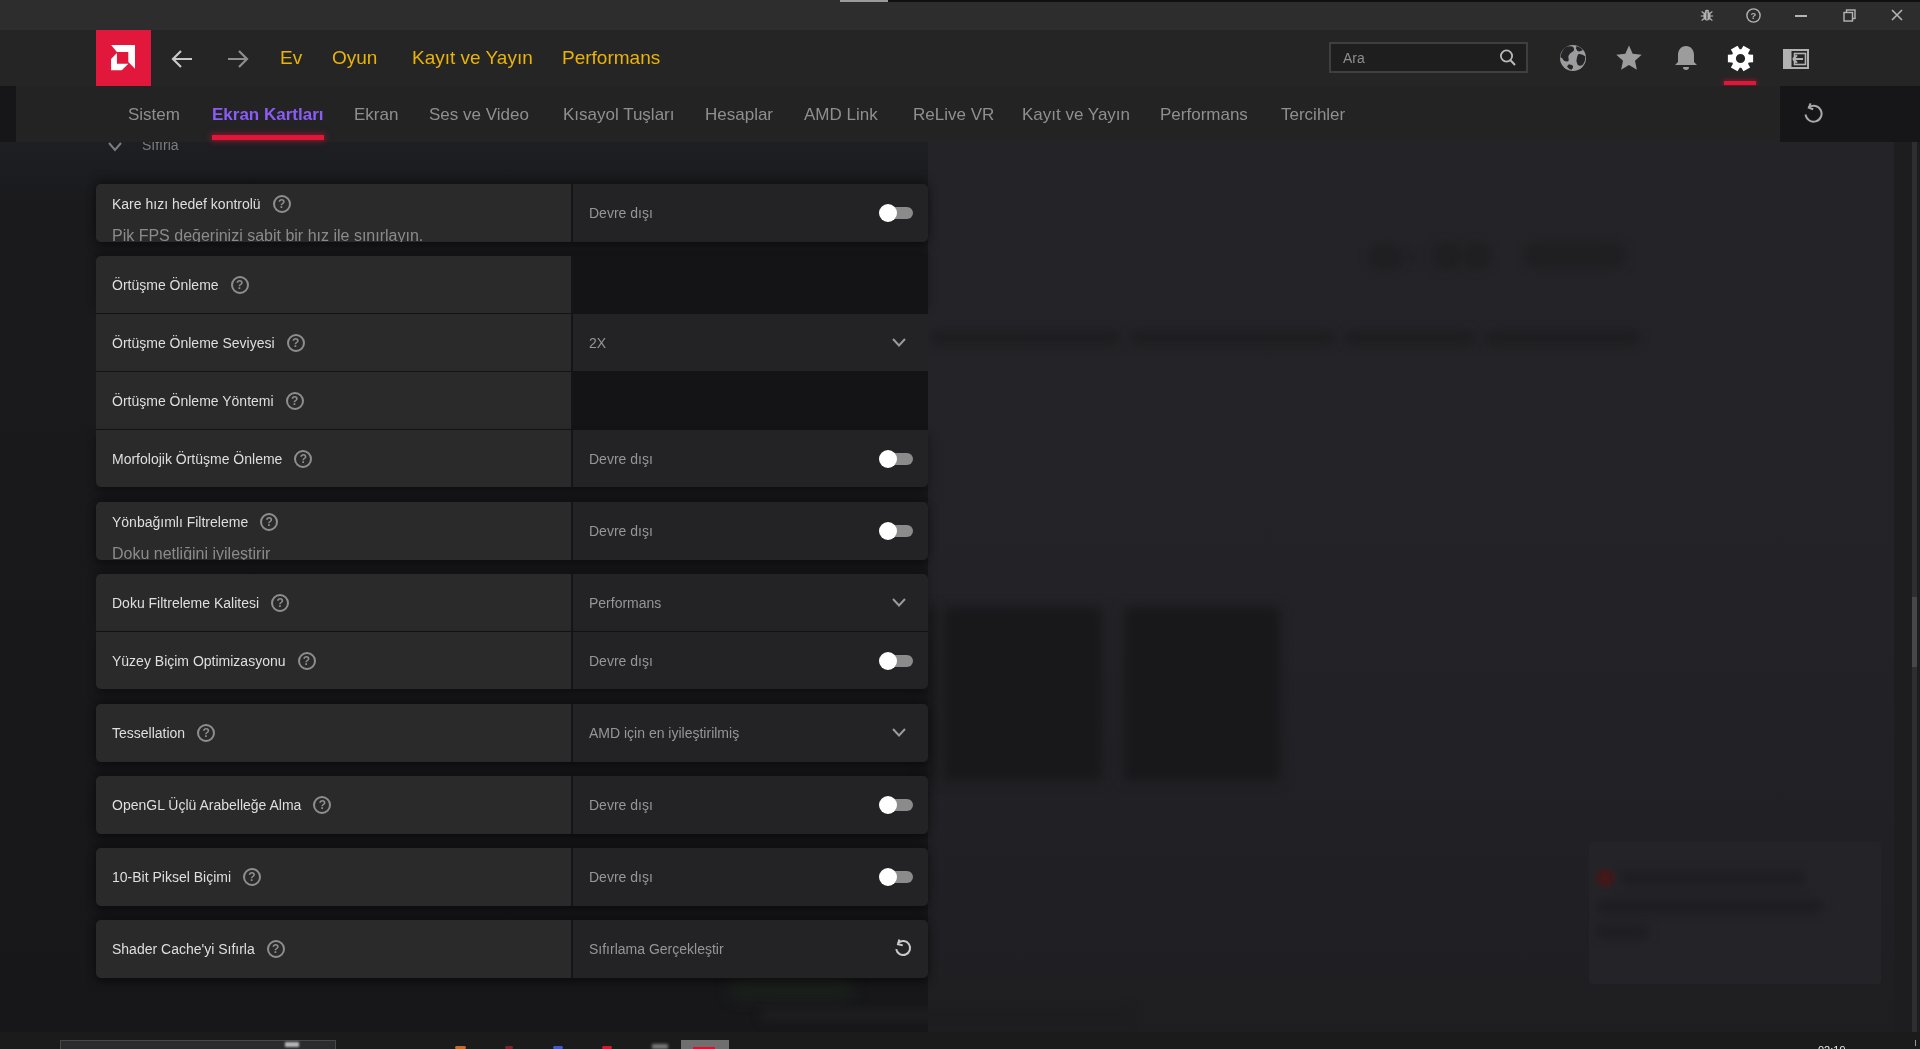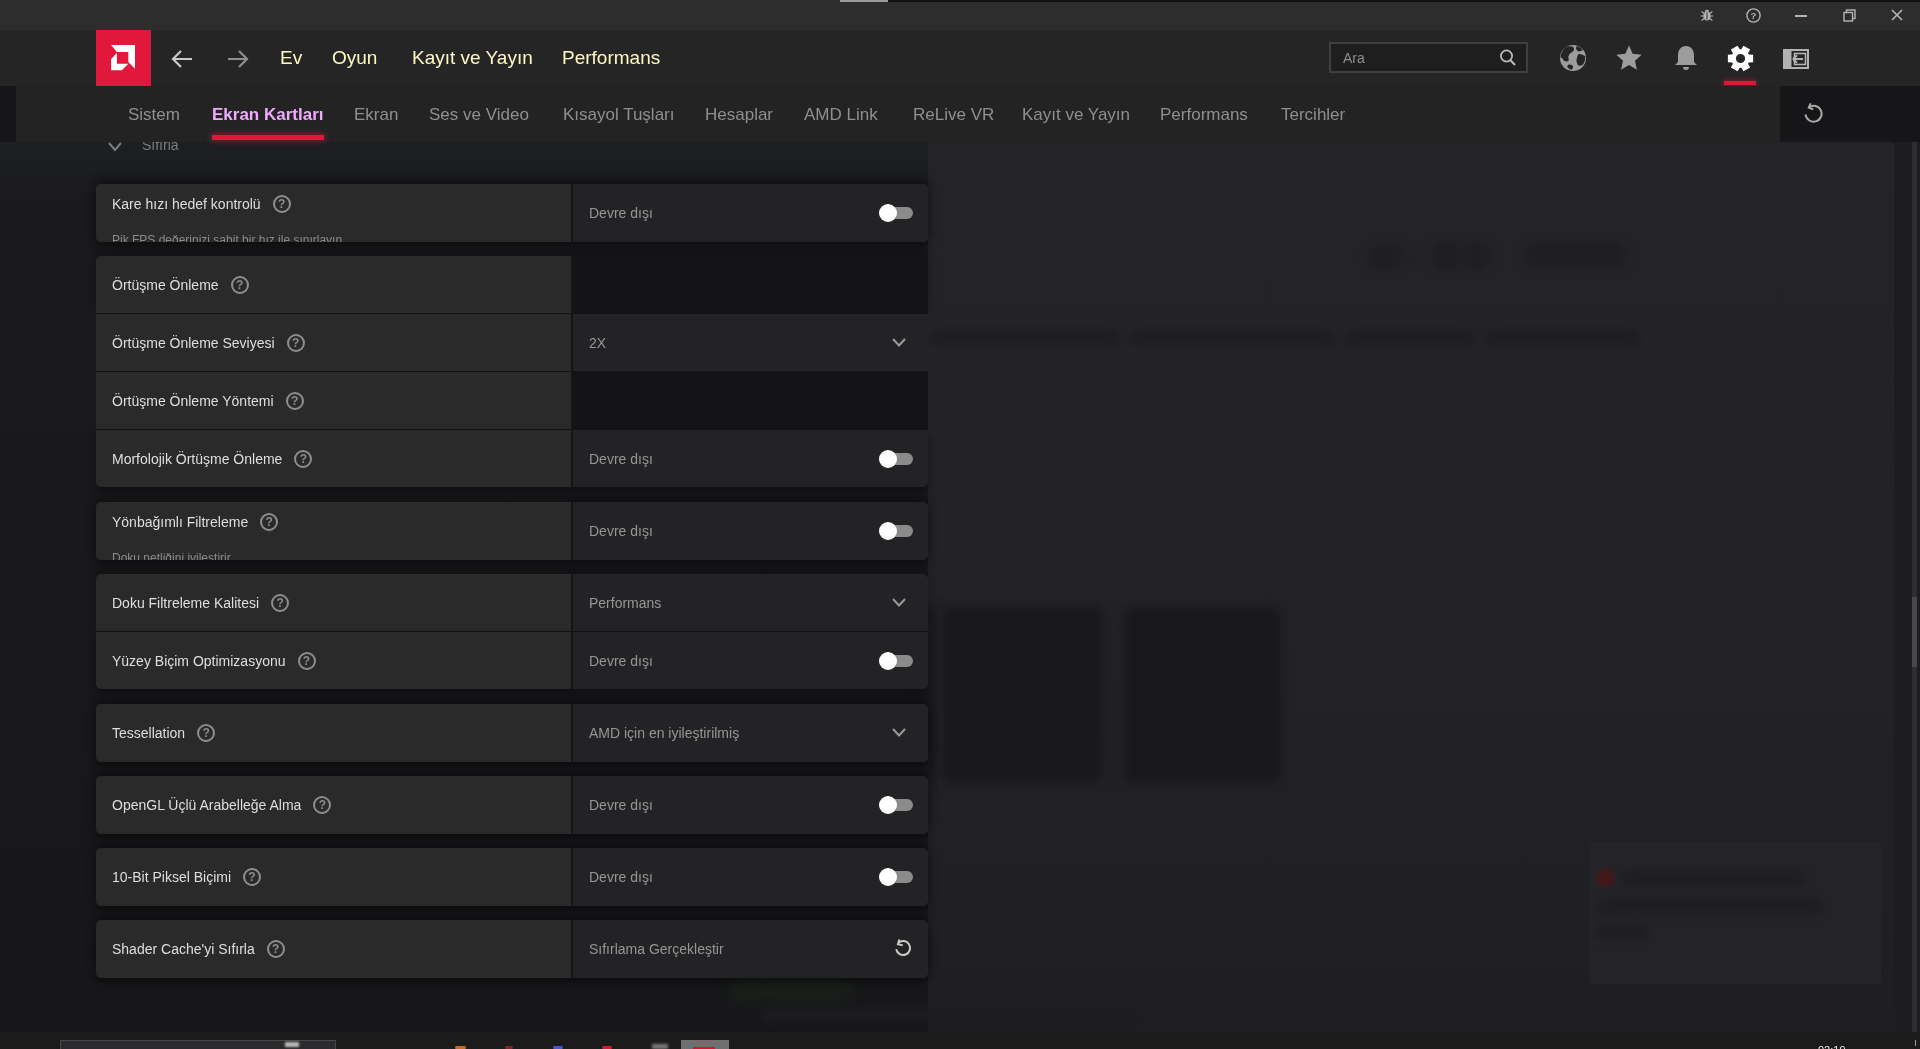--- a/index.html
+++ b/index.html
@@ -1,37 +1,37 @@
 <!DOCTYPE html>
 <html><head><meta charset="utf-8">
 <style>
   *{margin:0;padding:0;box-sizing:border-box}
   html,body{width:1920px;height:1049px;overflow:hidden;background:#161618;font-family:"Liberation Sans",sans-serif;}
   .abs{position:absolute}
   
   #topstrip{position:absolute;left:0;top:0;width:1920px;height:30px;background:#2d2d2d;z-index:30}
   
   #header{position:absolute;left:0;top:30px;width:1920px;height:56px;background:#252526;z-index:30}
-  .nav1{position:absolute;top:0;height:56px;line-height:56px;color:#fef9c3;font-size:19px}
+  .nav1{position:absolute;top:0;height:56px;line-height:56px;color:#eab308;font-size:19px}
   
   #nav2{position:absolute;left:16px;top:86px;width:1764px;height:56px;background:#232324;z-index:30}
   .tab{position:absolute;top:0;height:56px;line-height:58px;color:#8f8f8f;font-size:17px;white-space:nowrap}
-  .tab.active{color:#f0abfc;font-weight:bold}
+  .tab.active{color:#8b5cf6;font-weight:bold}
   #tabline{position:absolute;left:196px;top:49px;width:112px;height:5px;background:#e11638;box-shadow:0 0 6px 1px rgba(225,22,56,.55);z-index:31}
   
   #content{position:absolute;left:0;top:142px;width:1920px;height:890px;background:linear-gradient(180deg,#1d1f23 0%,#1a1a1d 7%,#17171a 100%);z-index:10;overflow:hidden}
   #rpanel{position:absolute;left:928px;top:0;width:966px;height:890px;background:linear-gradient(180deg,#242428 0%,#232327 55%,#202024 88%,#1e1e21 100%)}
   .frow{position:absolute;left:96px;width:832px;display:flex;overflow:hidden}
   .rt{border-top-left-radius:5px;border-top-right-radius:5px;box-shadow:0 -5px 10px rgba(0,0,0,.30)}
   .rb{border-bottom-left-radius:5px;border-bottom-right-radius:5px;box-shadow:0 5px 10px rgba(0,0,0,.38)}
   .rt.rb{box-shadow:0 -5px 10px rgba(0,0,0,.30),0 5px 10px rgba(0,0,0,.38)}
   .cellL{width:477px;background:#2a2a2b;border-right:2px solid #151517;padding-left:16px;display:flex;align-items:center}
   .cellR{flex:1;background:#232325;position:relative;display:flex;align-items:center}
   .lbl{color:#dfdfdf;font-size:14px}
-  .sub{color:#8b8b8b;font-size:12px;margin-top:20px}
+  .sub{color:#8b8b8b;font-size:16px;margin-top:14px}
   .val{color:#969696;font-size:14px;margin-left:16px}
   .help{flex:0 0 auto;width:18px;height:18px;border:2px solid #8e8e8e;border-radius:50%;color:#8e8e8e;font-size:12px;text-align:center;line-height:15px;margin-left:12px;font-weight:bold}
   .tgl{position:absolute;right:15px;top:50%;margin-top:-9px;width:34px;height:18px}
   .tgl .track{position:absolute;left:8px;top:3px;width:26px;height:12px;background:#8b8b8b;border-radius:6px}
   .tgl .knob{position:absolute;left:0;top:0;width:18px;height:18px;background:#fff;border-radius:50%}
   .chev{position:absolute;right:21px;top:50%;margin-top:-5px}
   
   #taskbar{position:absolute;left:0;top:1032px;width:1920px;height:17px;background:#1b1b1c;z-index:40}
   .blur2{filter:blur(2px)}
   .blur4{filter:blur(4px)}

